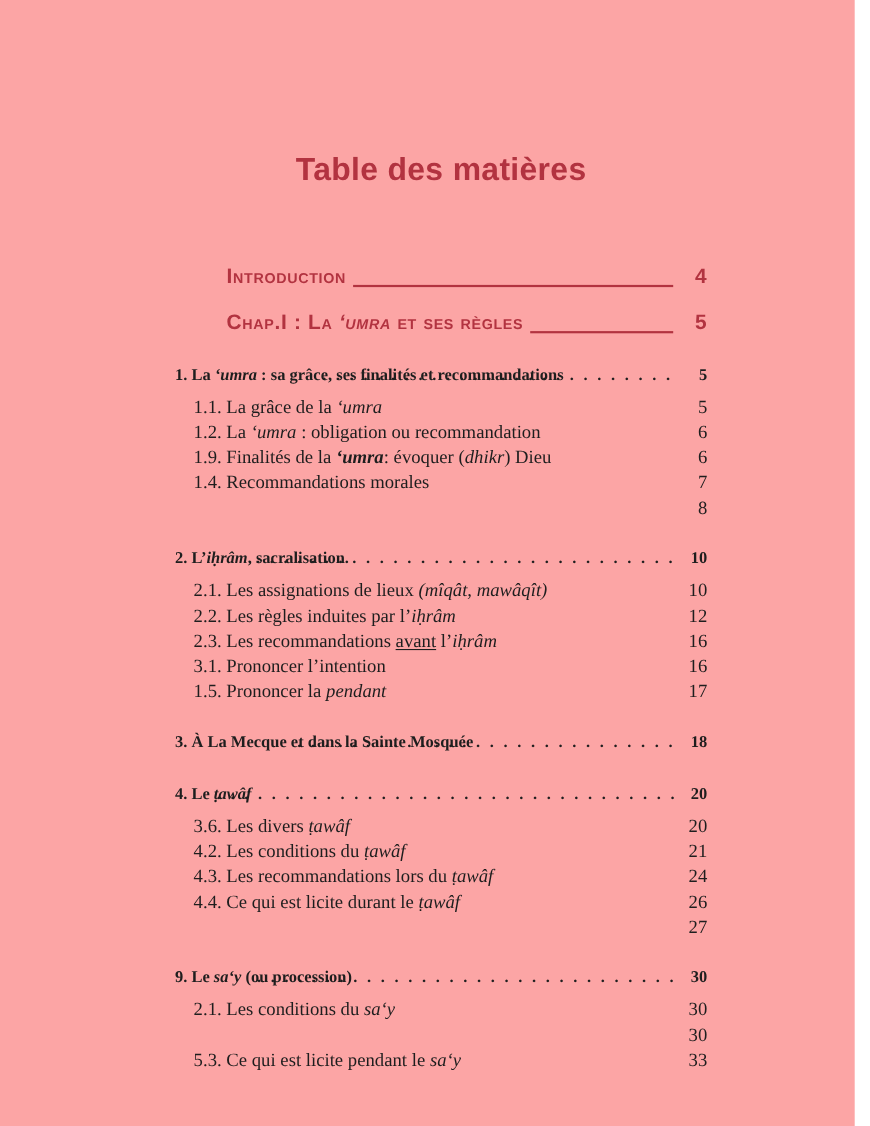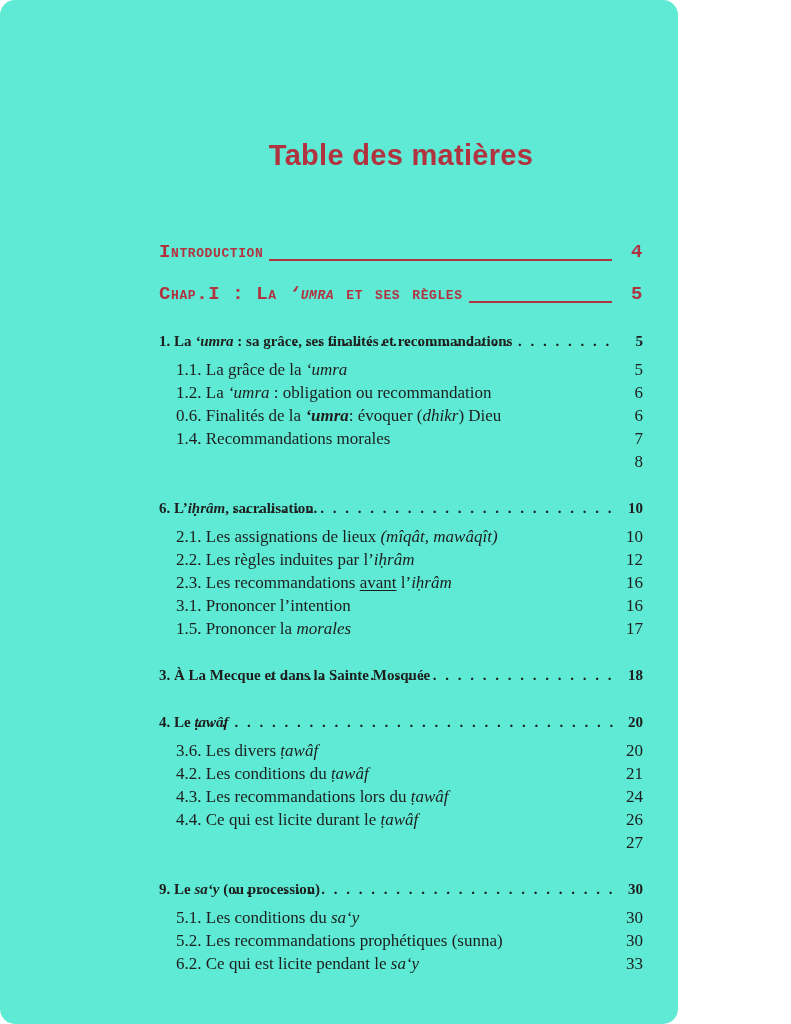--- a/index.html
+++ b/index.html
@@ -1,40 +1,40 @@
 <!DOCTYPE html>
 <html><head>
 <meta charset="utf-8">
 <style>
   :root{
     --red:#b23340;
     --ink:#1e1e1e;
   }
   html,body{margin:0;padding:0;background:#ffffff;}
   .page{
-    width:678px;height:1024px;background:#5eead4;position:relative;overflow:hidden;
-    font-family:"Liberation Serif","DejaVu Serif",serif;color:var(--ink);border-radius:15px;
+    width:777px;height:1024px;background:#fca5a5;position:relative;overflow:hidden;
+    font-family:"Liberation Serif","DejaVu Serif",serif;color:var(--ink);
   }
   .content{position:absolute;left:159px;top:138px;width:484px;}
   .doc-title{
     font-family:"Liberation Sans","DejaVu Sans",sans-serif;
     font-weight:bold;font-size:29px;line-height:34px;color:var(--red);
     text-align:center;margin:0 0 68px 0;letter-spacing:0.3px;
   }
   .row{display:flex;align-items:flex-end;font-size:17px;line-height:23px;}
   .entry-text{white-space:nowrap;min-width:0;}
   .leader{flex:1 1 auto;overflow:hidden;white-space:nowrap;min-width:6px;}
   .leader-dots{letter-spacing:2.5px;padding:0 3px 0 5px;}
   .leader-line{border-bottom:2.5px solid currentColor;margin:0 1px 3px 6px;}
   .leader-none{}
   .pagenum{min-width:30px;text-align:right;white-space:nowrap;}
   .row.header{
-    font-family:Liberation Mono, monospace;
+    font-family:Liberation Sans, sans-serif;
     font-variant:small-caps;font-weight:bold;color:var(--red);
-    font-size:19px;line-height:24px;letter-spacing:0.6px;margin-bottom:18px;
+    font-size:19px;line-height:24px;letter-spacing:0.6px;margin-bottom:18px;margin-left:47px;
   }
   .row.main{font-weight:bold;font-size:15px;line-height:23px;margin-top:24px;margin-bottom:5px;}
   .row.sub{padding-left:17px;}
   .seg-n{}
   .seg-i{font-style:italic;}
   .seg-bi{font-style:italic;font-weight:bold;}
   .seg-u{text-decoration:underline;text-underline-offset:2px;}
 </style>
 </head>
 <body>
@@ -62,35 +62,35 @@
           <span class="entry-text"><span class="seg-n">1.1. La grâce de la </span><span class="seg-i">‘umra</span></span>
           <span class="leader leader-none"></span>
           <span class="pagenum">5</span>
         </div>
         <div class="row sub">
           <span class="entry-text"><span class="seg-n">1.2. La </span><span class="seg-i">‘umra</span><span class="seg-n"> : obligation ou recommandation</span></span>
           <span class="leader leader-none"></span>
           <span class="pagenum">6</span>
         </div>
         <div class="row sub">
-          <span class="entry-text"><span class="seg-n">0.6. Finalités de la </span><span class="seg-bi">‘umra</span><span class="seg-n">: évoquer (</span><span class="seg-i">dhikr</span><span class="seg-n">) Dieu</span></span>
+          <span class="entry-text"><span class="seg-n">1.9. Finalités de la </span><span class="seg-bi">‘umra</span><span class="seg-n">: évoquer (</span><span class="seg-i">dhikr</span><span class="seg-n">) Dieu</span></span>
           <span class="leader leader-none"></span>
           <span class="pagenum">6</span>
         </div>
         <div class="row sub">
           <span class="entry-text"><span class="seg-n">1.4. Recommandations morales</span></span>
           <span class="leader leader-none"></span>
           <span class="pagenum">7</span>
         </div>
         <div class="row sub">
           <span class="leader leader-none"></span>
           <span class="pagenum">8</span>
         </div>
         <div class="row main">
-          <span class="entry-text"><span class="seg-n">6. L’</span><span class="seg-i">iḥrâm</span><span class="seg-n">, sacralisation.</span></span>
+          <span class="entry-text"><span class="seg-n">2. L’</span><span class="seg-i">iḥrâm</span><span class="seg-n">, sacralisation.</span></span>
           <span class="leader leader-dots">. . . . . . . . . . . . . . . . . . . . . . . . . . . . . . . . . . . . . . . . . . . . . . . . . . . . . . . . . . . . . . . . . . . . . . </span>
           <span class="pagenum">10</span>
         </div>
         <div class="row sub">
           <span class="entry-text"><span class="seg-n">2.1. Les assignations de lieux </span><span class="seg-i">(mîqât, mawâqît)</span></span>
           <span class="leader leader-none"></span>
           <span class="pagenum">10</span>
         </div>
         <div class="row sub">
           <span class="entry-text"><span class="seg-n">2.2. Les règles induites par l’</span><span class="seg-i">iḥrâm</span></span>
@@ -101,21 +101,21 @@
           <span class="entry-text"><span class="seg-n">2.3. Les recommandations </span><span class="seg-u">avant</span><span class="seg-n"> l’</span><span class="seg-i">iḥrâm</span></span>
           <span class="leader leader-none"></span>
           <span class="pagenum">16</span>
         </div>
         <div class="row sub">
           <span class="entry-text"><span class="seg-n">3.1. Prononcer l’intention</span></span>
           <span class="leader leader-none"></span>
           <span class="pagenum">16</span>
         </div>
         <div class="row sub">
-          <span class="entry-text"><span class="seg-n">1.5. Prononcer la </span><span class="seg-i">morales</span></span>
+          <span class="entry-text"><span class="seg-n">1.5. Prononcer la </span><span class="seg-i">pendant</span></span>
           <span class="leader leader-none"></span>
           <span class="pagenum">17</span>
         </div>
         <div class="row main">
           <span class="entry-text"><span class="seg-n">3. À La Mecque et dans la Sainte Mosquée</span></span>
           <span class="leader leader-dots">. . . . . . . . . . . . . . . . . . . . . . . . . . . . . . . . . . . . . . . . . . . . . . . . . . . . . . . . . . . . . . . . . . . . . . </span>
           <span class="pagenum">18</span>
         </div>
         <div class="row main">
           <span class="entry-text"><span class="seg-n">4. Le </span><span class="seg-i">ṭawâf</span></span>
@@ -145,29 +145,28 @@
         <div class="row sub">
           <span class="leader leader-none"></span>
           <span class="pagenum">27</span>
         </div>
         <div class="row main">
           <span class="entry-text"><span class="seg-n">9. Le </span><span class="seg-i">sa‘y</span><span class="seg-n"> (ou procession) </span></span>
           <span class="leader leader-dots">. . . . . . . . . . . . . . . . . . . . . . . . . . . . . . . . . . . . . . . . . . . . . . . . . . . . . . . . . . . . . . . . . . . . . . </span>
           <span class="pagenum">30</span>
         </div>
         <div class="row sub">
-          <span class="entry-text"><span class="seg-n">5.1. Les conditions du </span><span class="seg-i">sa‘y</span></span>
+          <span class="entry-text"><span class="seg-n">2.1. Les conditions du </span><span class="seg-i">sa‘y</span></span>
           <span class="leader leader-none"></span>
           <span class="pagenum">30</span>
         </div>
         <div class="row sub">
-          <span class="entry-text"><span class="seg-n">5.2. Les recommandations prophétiques (sunna)</span></span>
           <span class="leader leader-none"></span>
           <span class="pagenum">30</span>
         </div>
         <div class="row sub">
-          <span class="entry-text"><span class="seg-n">6.2. Ce qui est licite pendant le </span><span class="seg-i">sa‘y</span></span>
+          <span class="entry-text"><span class="seg-n">5.3. Ce qui est licite pendant le </span><span class="seg-i">sa‘y</span></span>
           <span class="leader leader-none"></span>
           <span class="pagenum">33</span>
         </div>
       </div>
   </div>
 </div>
 
 </body></html>

